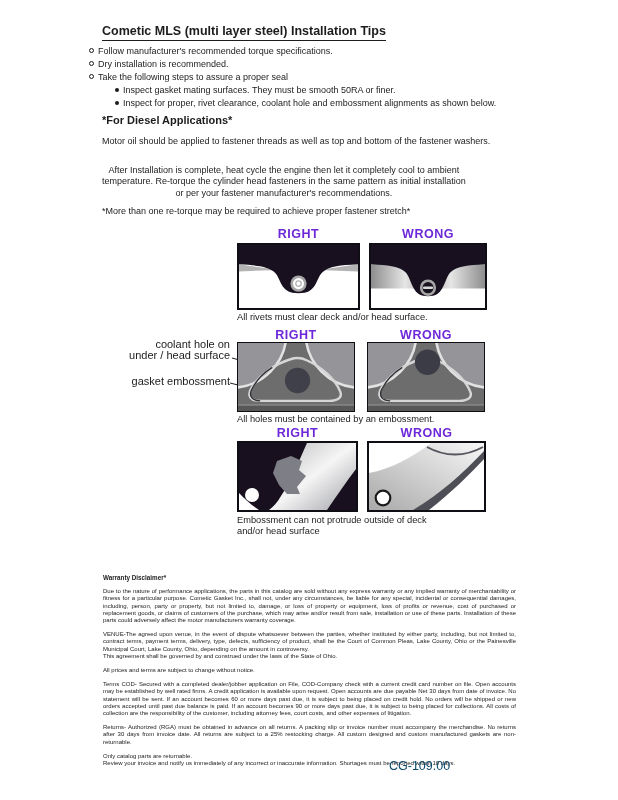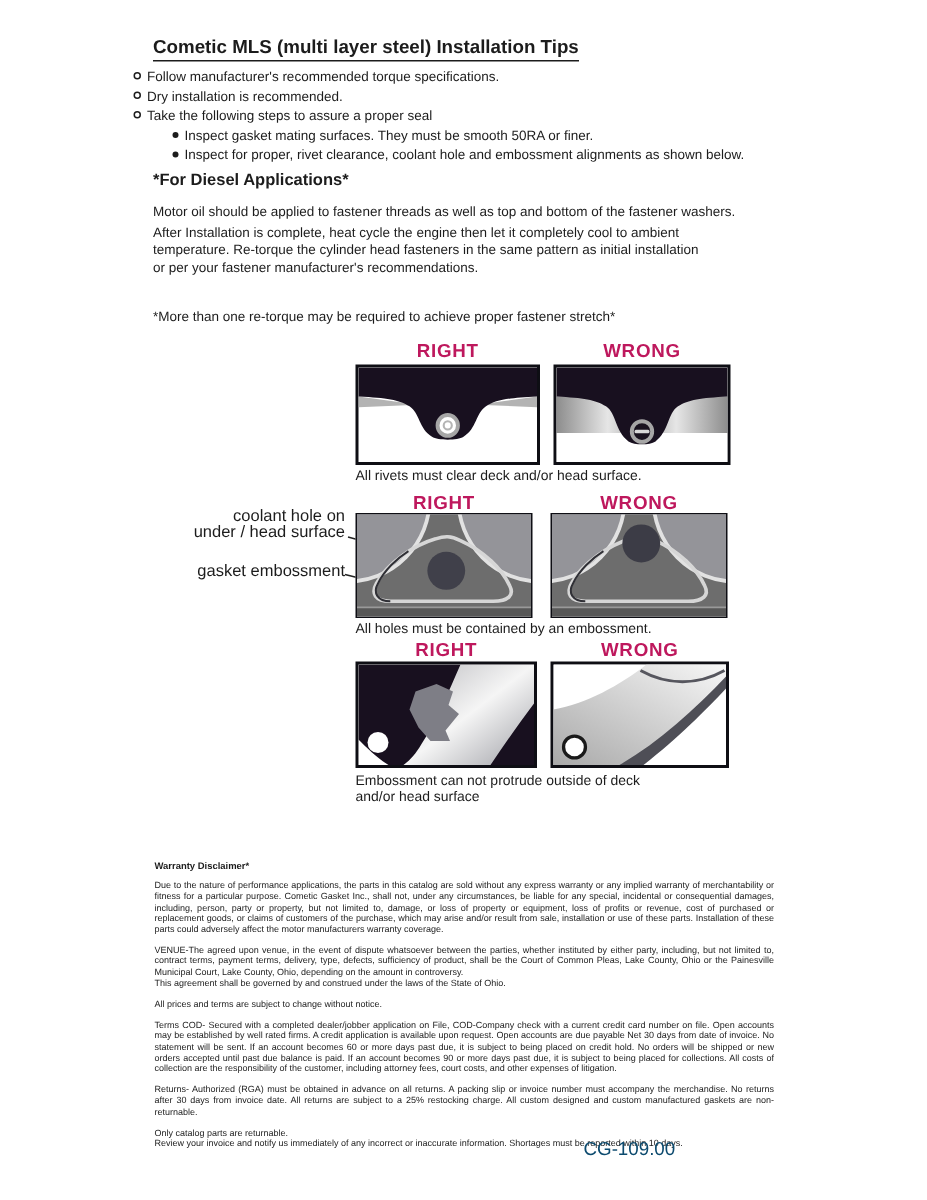--- a/index.html
+++ b/index.html
@@ -15,21 +15,21 @@
          padding-bottom:2px;display:inline-block;}
   .bullets{left:89px;top:44px;font-size:9px;}
   .b{display:flex;align-items:center;height:13px;}
   .b.l2{padding-left:26px;}
   .mk{flex:0 0 auto;margin-right:4px;}
   .mk.open{width:3px;height:3px;border:1px solid var(--ink);border-radius:50%;}
   .mk.solid{width:4px;height:4px;background:var(--ink);border-radius:50%;}
   .dheading{left:102px;top:114px;font-size:11px;font-weight:700;}
   .bodyblock{left:102px;font-size:9px;line-height:11.4px;}
   .cap{font-size:9.3px;}
-  .dlabel{font-size:12.5px;font-weight:700;letter-spacing:0.5px;text-align:center;color:#be185d;}
+  .dlabel{font-size:12.5px;font-weight:700;letter-spacing:0.5px;text-align:center;color:#6d28d9;}
   .dbox{box-sizing:border-box;background:#fff;}
   .dbox svg{display:block;width:100%;height:100%;}
   .bd1{border:2.5px solid #0e0e14;}
   .bd2{border:1.5px solid #0e0e14;}
   .bd3{border:2px solid #0e0e14;}
   .sidelabel{font-size:11px;line-height:11px;text-align:right;width:125px;}
   .disc{left:103px;top:574px;width:413px;font-size:6px;line-height:7.2px;text-align:justify;}
   .disc .hd{font-weight:700;font-size:6.3px;margin-bottom:7px;text-align:left;}
   .disc .par{margin-bottom:7px;}
   .footer{left:389px;top:759px;font-size:12.5px;color:#0c4a6e;}
@@ -64,21 +64,21 @@
       <span class="nowrap">Inspect for proper, rivet clearance, coolant hole and embossment alignments as shown below.</span>
     </div>
   </div>
 
   <div class="abs dheading">*For Diesel Applications*</div>
 
   <div class="abs bodyblock" style="top:136px;">
     <div class="nowrap">Motor oil should be applied to fastener threads as well as top and bottom of the fastener washers.</div>
   </div>
 
-  <div class="abs bodyblock" style="top:150px;">
+  <div class="abs bodyblock" style="top:165px;text-align:center;">
     <div class="nowrap">After Installation is complete, heat cycle the engine then let it completely cool to ambient</div>
     <div class="nowrap">temperature. Re-torque the cylinder head fasteners in the same pattern as initial installation</div>
     <div class="nowrap">or per your fastener manufacturer's recommendations.</div>
   </div>
 
   <div class="abs bodyblock nowrap" style="top:206px;">*More than one re-torque may be required to achieve proper fastener stretch*</div>
 
   <div class="abs dlabel" style="left:237px;top:227px;width:123px;">RIGHT</div>
   <div class="abs dlabel" style="left:369px;top:227px;width:118px;">WRONG</div>
 

